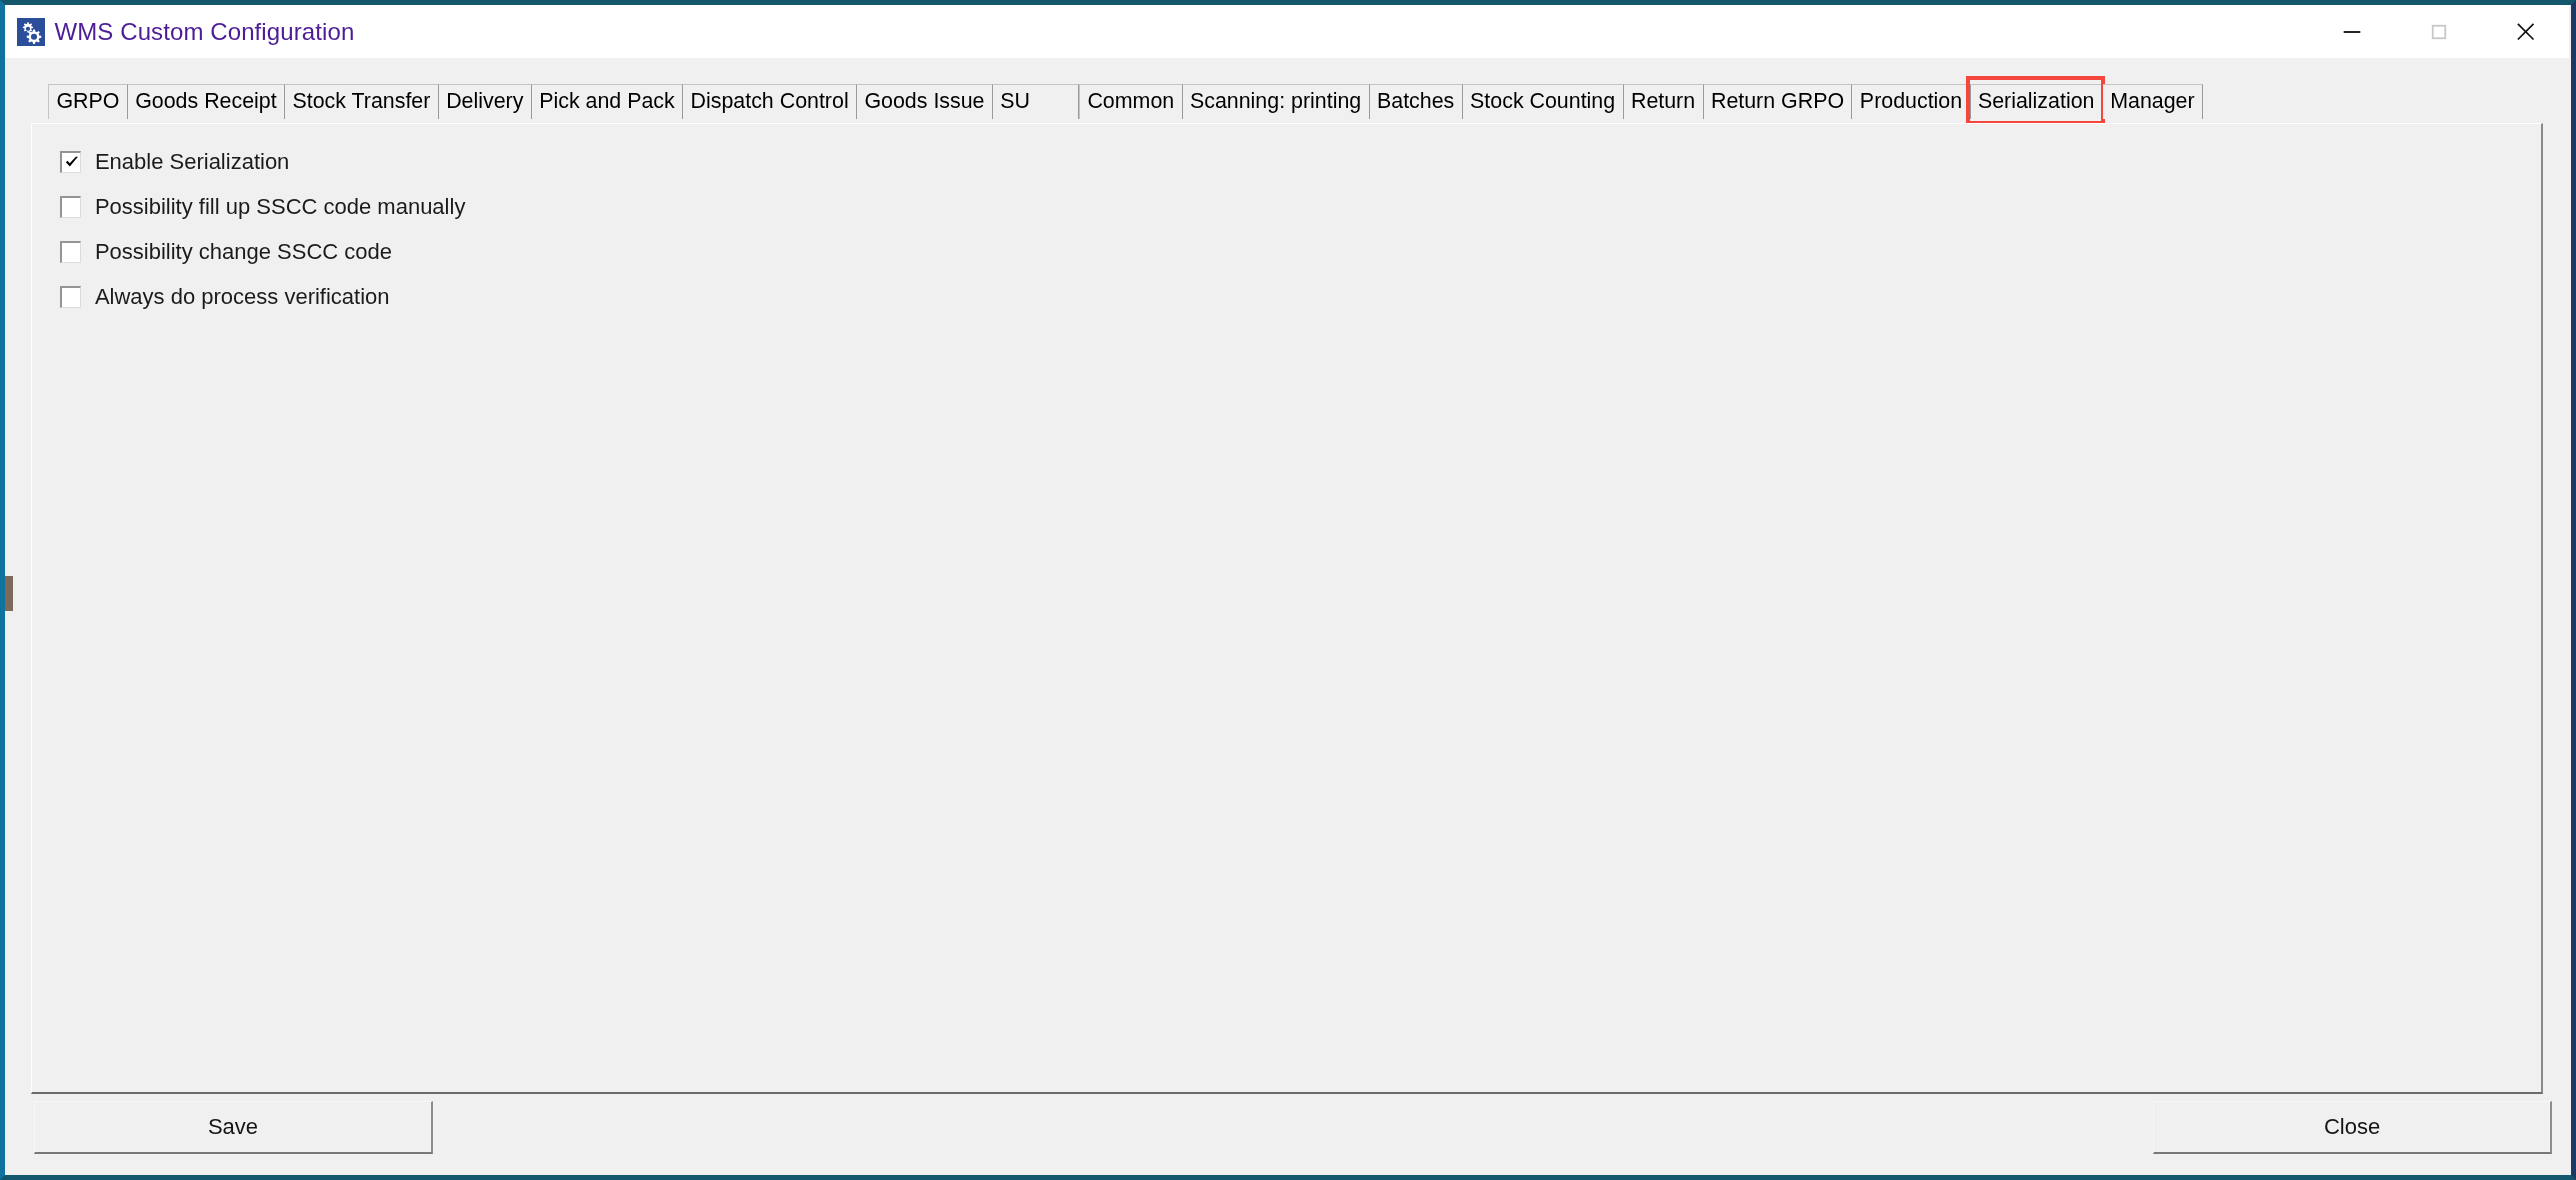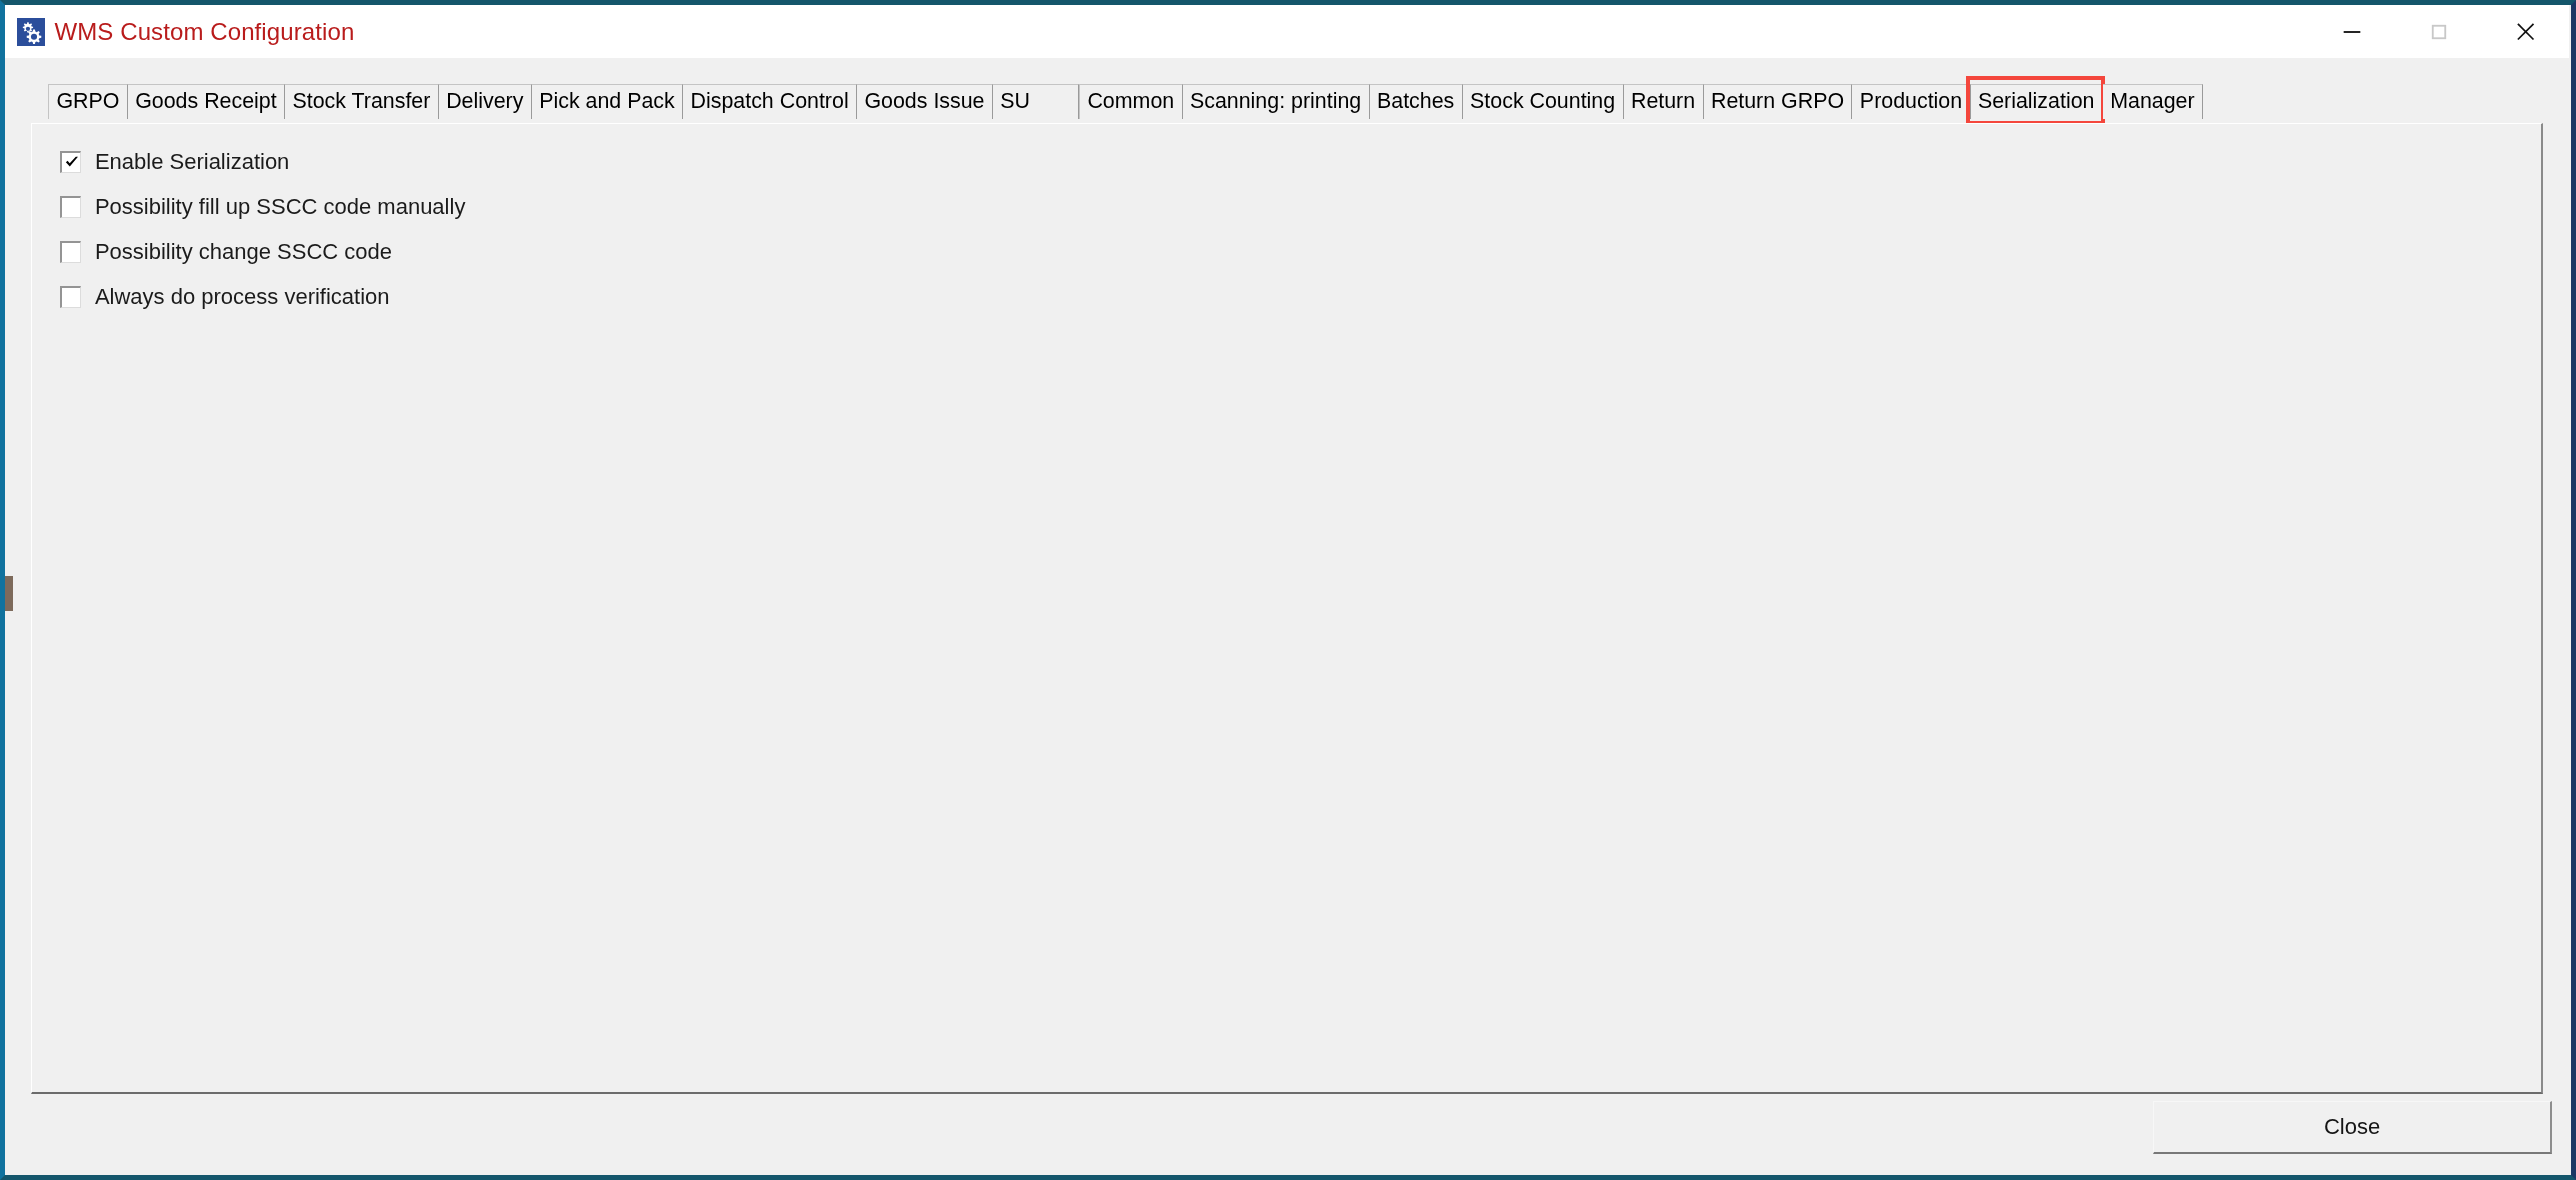--- a/index.html
+++ b/index.html
@@ -55,21 +55,21 @@
     height: 28px;
     margin-left: 11.5px;
     background: #2b4e9b;
     position: relative;
     flex: 0 0 auto;
   }
   #app-icon svg { display:block; }
   #title-text {
     margin-left: 10px;
     font-size: 24px;
-    color: #b91c1c;
+    color: #4c1d95;
     font-family: "Liberation Sans", sans-serif;
     white-space: nowrap;
     letter-spacing: 0.1px;
   }
   #win-controls {
     margin-left: auto;
     display: flex;
     align-items: center;
     height: 53px;
   }
@@ -345,17 +345,18 @@
 
       <div class="cb-row">
         <div class="cb-box"></div>
         <div class="cb-label">Always do process verification</div>
       </div>
 
     </div>
   </div>
 
   <div id="bottombar">
+    <div class="dlg-btn" id="save-button">Save</div>
     <div class="dlg-btn" id="close-button">Close</div>
   </div>
 
 </div>
 
 
 </body></html>

